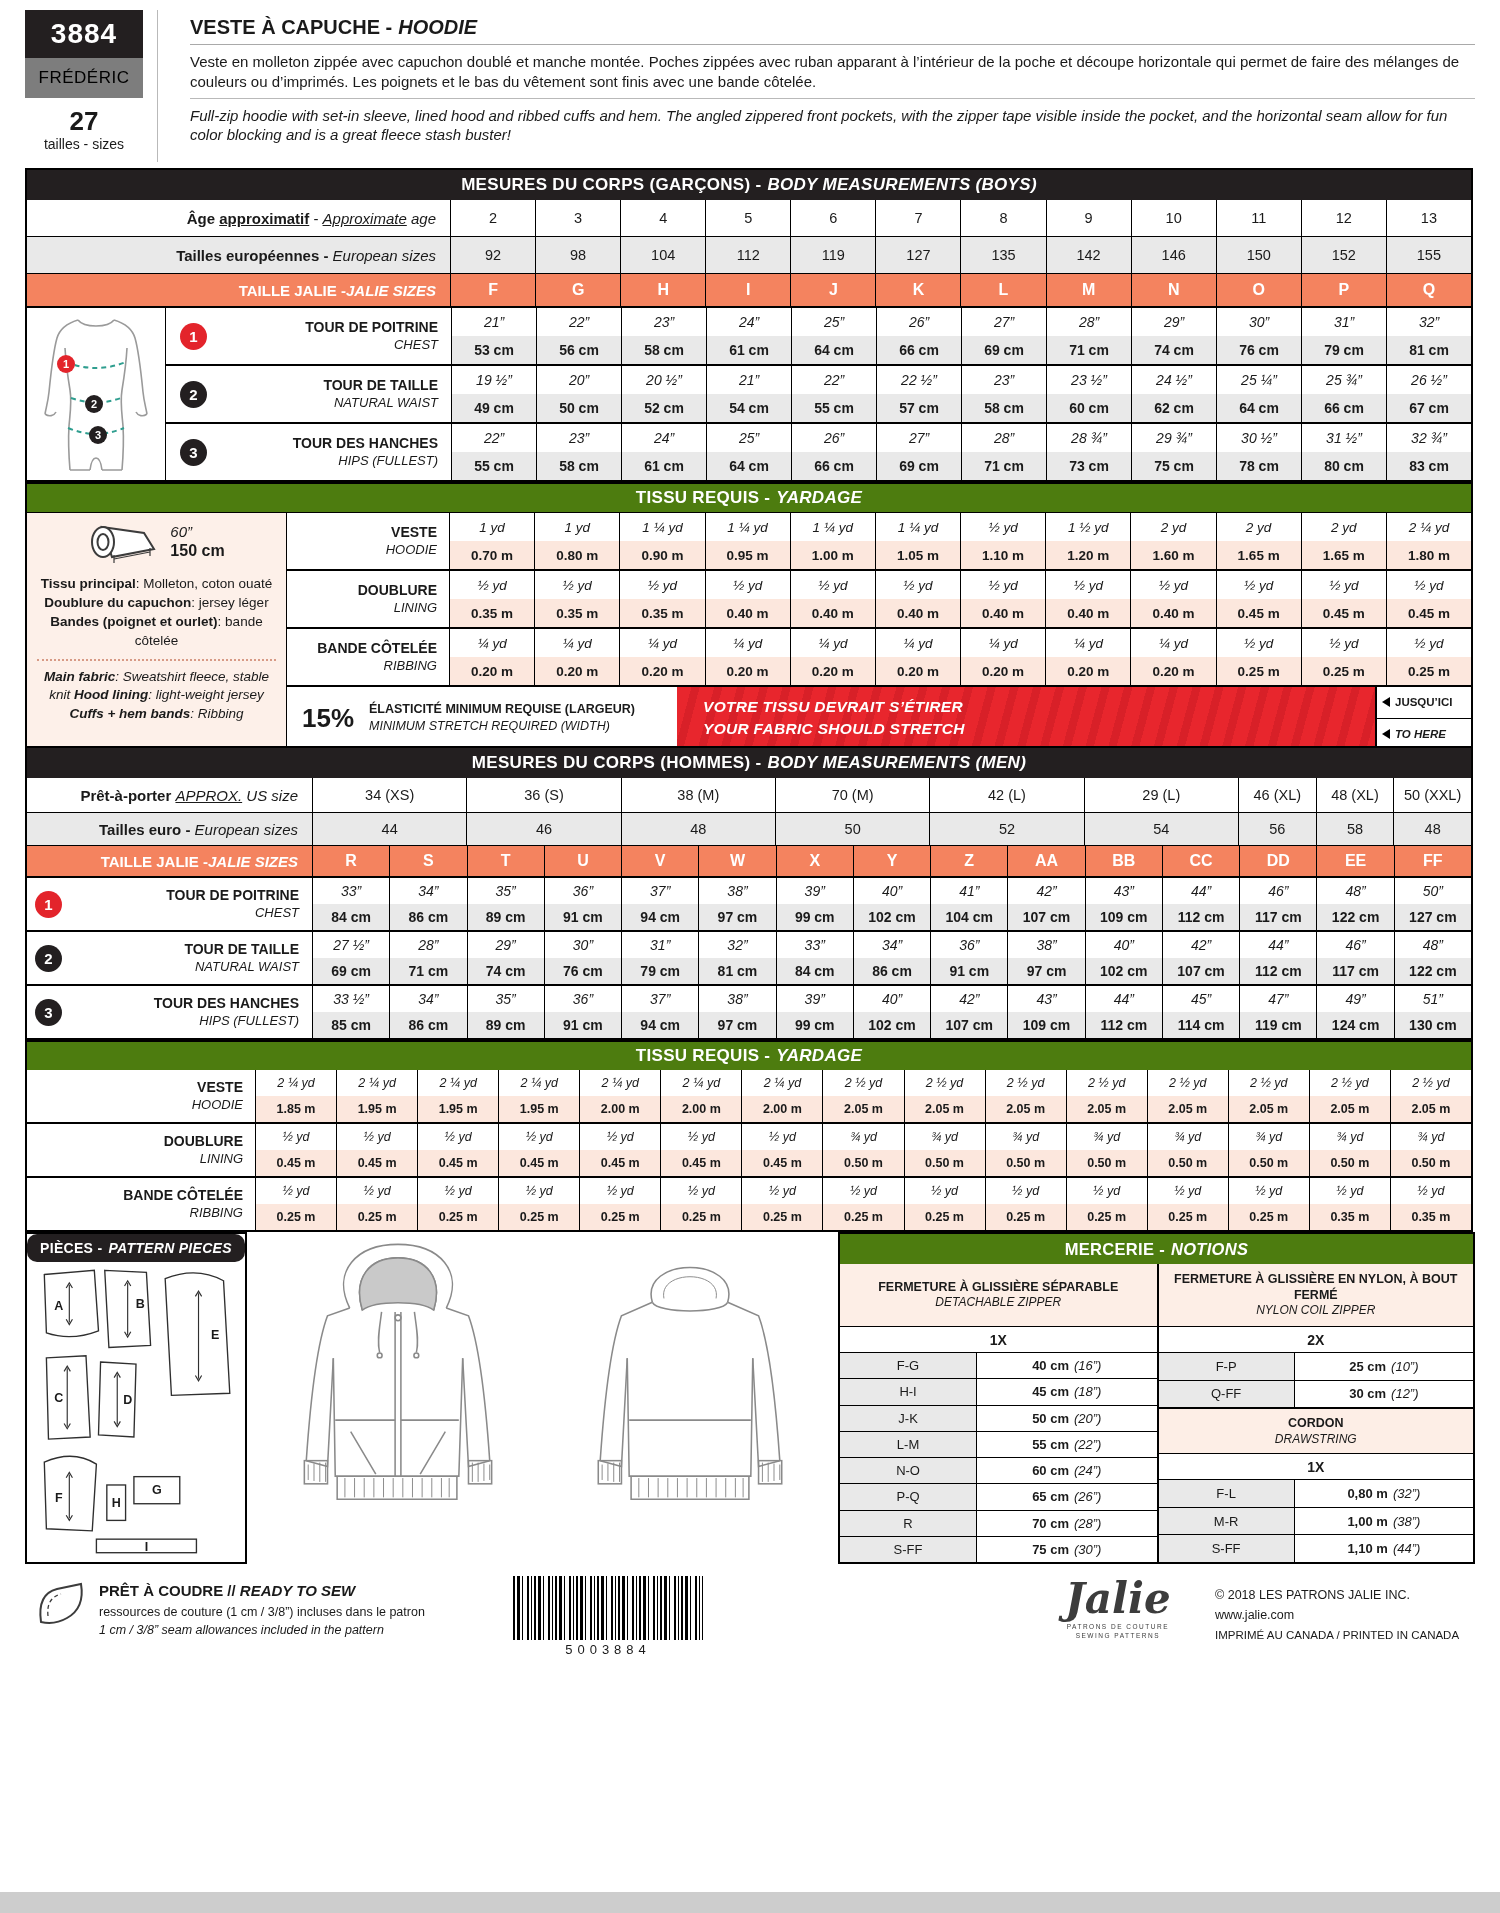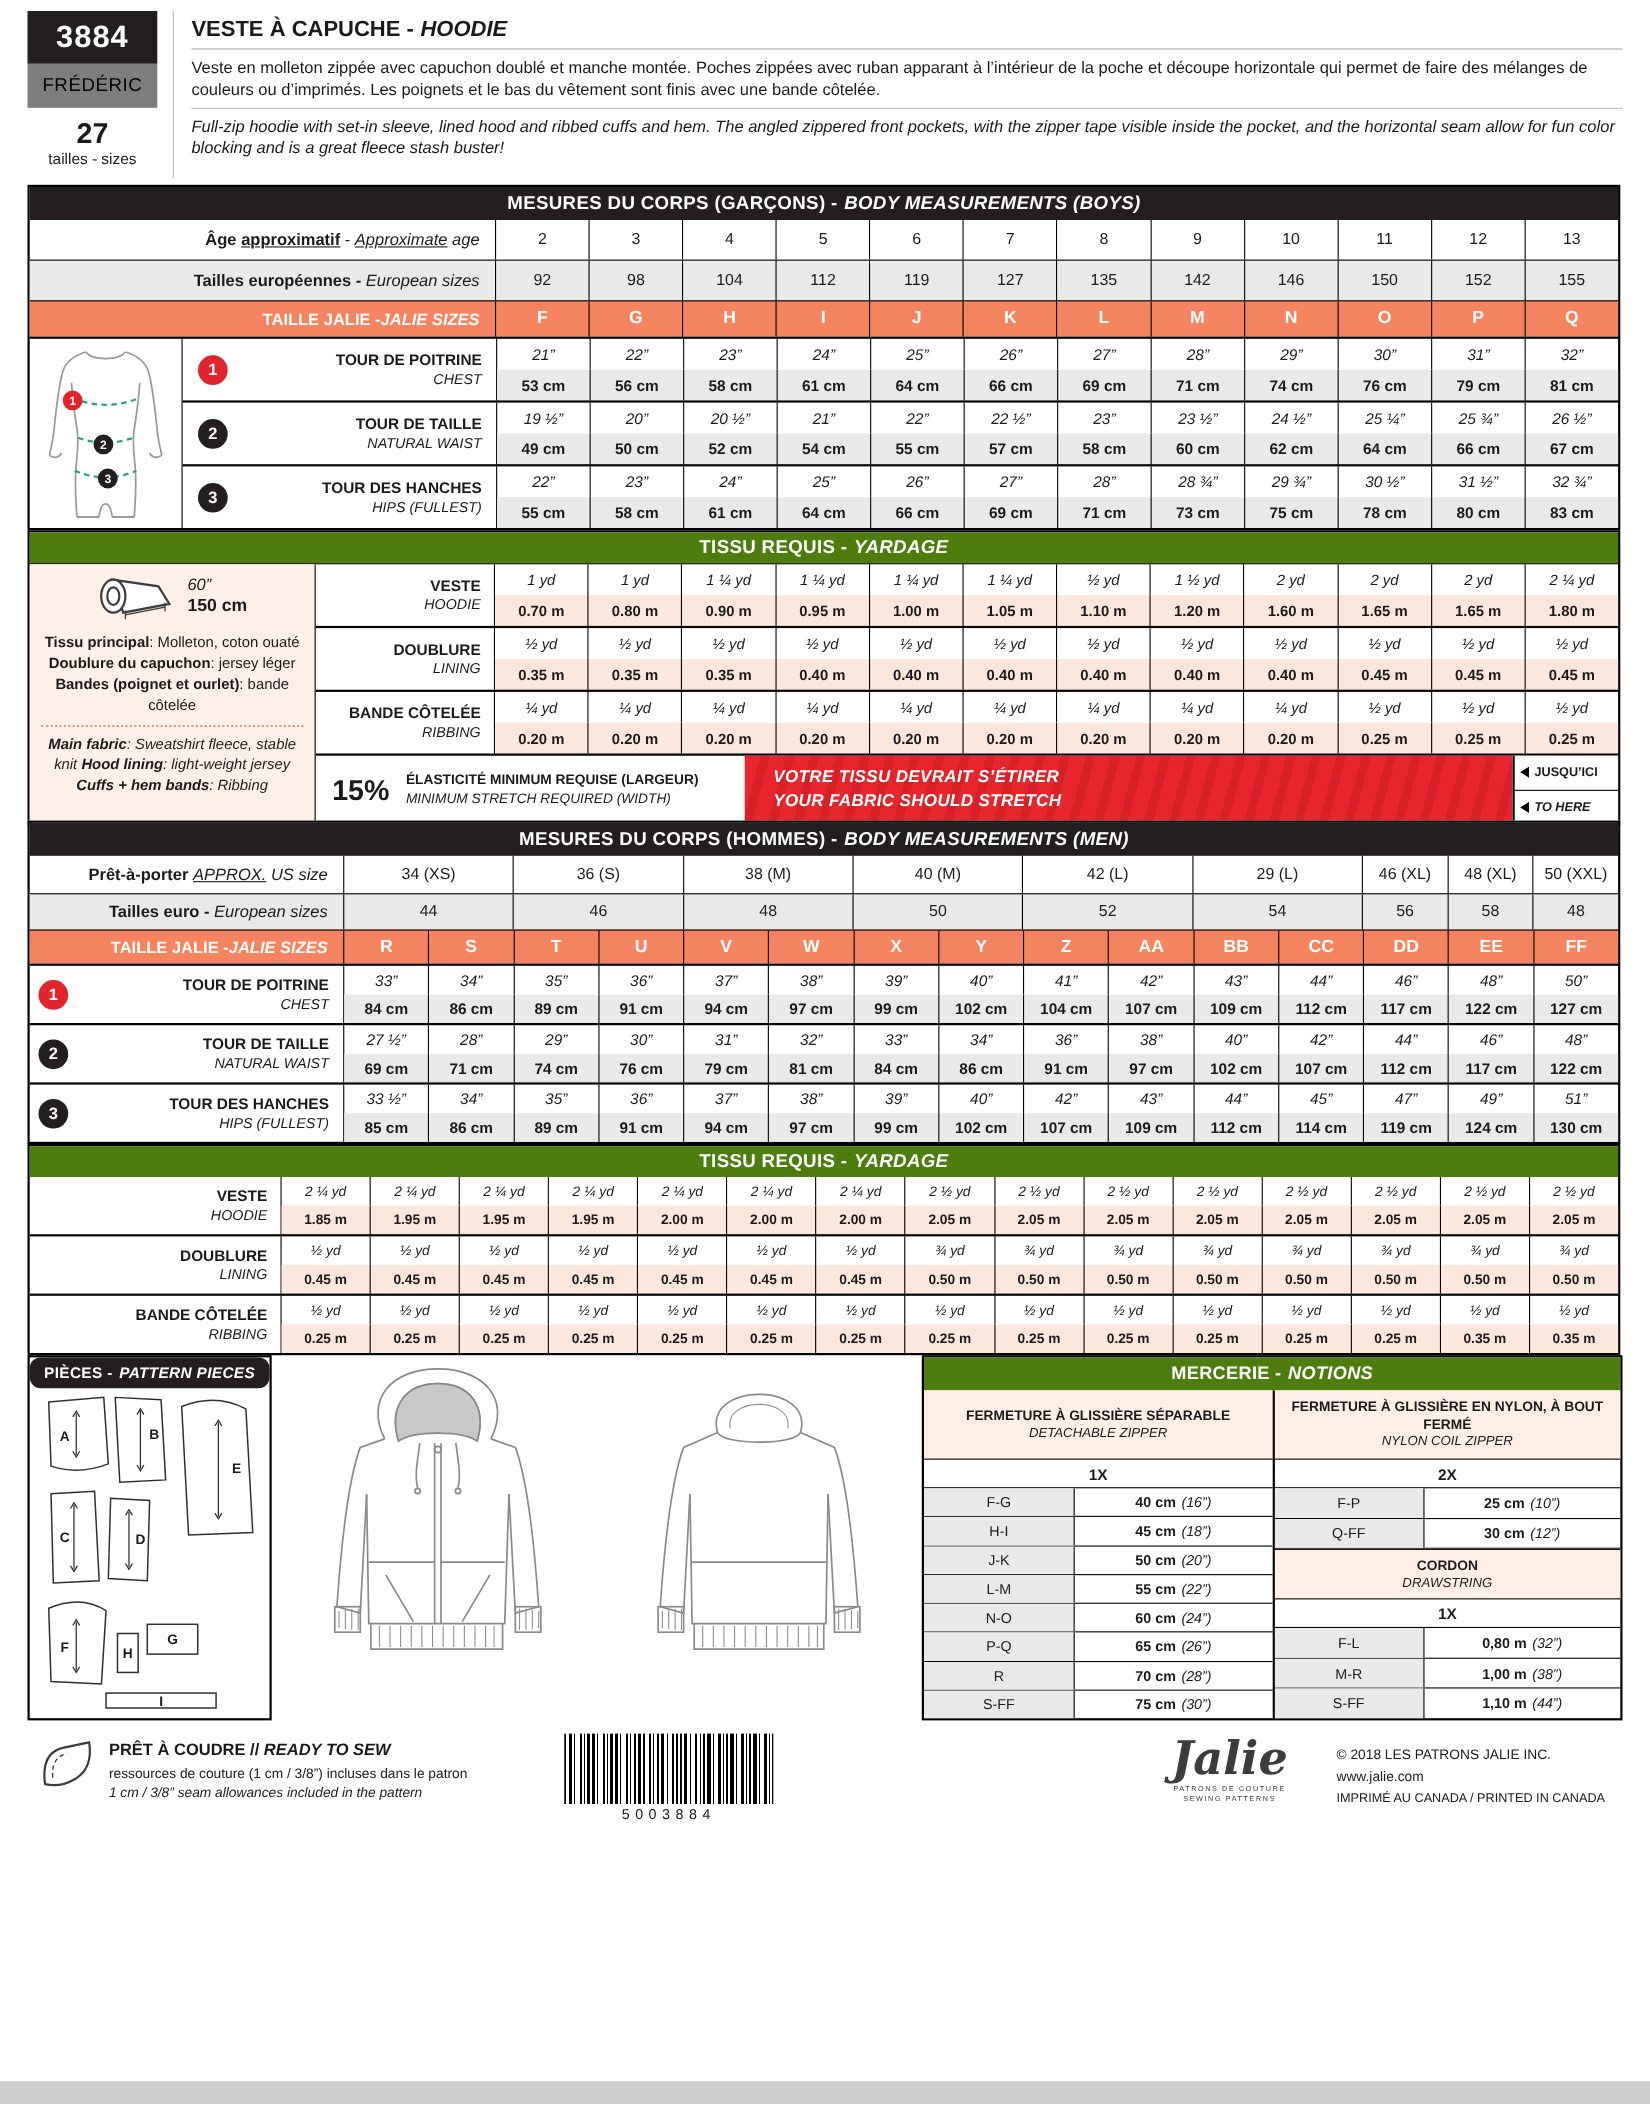--- a/index.html
+++ b/index.html
@@ -8,21 +8,21 @@
   
   .header{position:absolute;left:25px;top:10px;width:1450px;height:152px;display:flex;}
   .id-col{width:118px;display:flex;flex-direction:column;}
   .num-box{height:48px;background:#231f20;color:#fff;display:flex;align-items:center;justify-content:center;
            font-size:28px;font-weight:bold;letter-spacing:1px;}
   .name-box{height:40px;background:#7d7d7d;color:#000000;display:flex;align-items:center;justify-content:center;
             font-size:17px;letter-spacing:.5px;}
   .count-box{flex:1;display:flex;flex-direction:column;align-items:center;justify-content:center;}
   .count-num{font-size:26px;font-weight:bold;line-height:1;}
   .count-label{font-size:14px;margin-top:2px;}
-  .text-col{flex:1;margin-left:14px;border-left:1px solid #b9b9b9;padding-left:16px;display:flex;flex-direction:column;}
+  .text-col{flex:1;margin-left:14px;border-left:1px solid #b9b9b9;padding-left:32px;display:flex;flex-direction:column;}
   .title-row{height:34px;display:flex;align-items:center;font-size:20px;font-weight:bold;border-bottom:1px solid #a9a9a9;}
   .title-row .it{font-style:italic;margin-left:6px;}
   .desc-fr{font-size:15px;line-height:1.32;padding:7px 0 6px;border-bottom:1px solid #b9b9b9;}
   .desc-en{font-size:15px;line-height:1.32;font-style:italic;padding-top:7px;}
   
   .tbl{position:absolute;left:25px;width:1448px;border:2px solid #000;box-sizing:border-box;background:#fff;}
   .tbar{height:30px;background:#231f20;color:#fff;display:flex;align-items:center;justify-content:center;
         font-size:17px;font-weight:bold;letter-spacing:.3px;}
   .tbar .it{font-style:italic;margin-left:6px;}
   .tbar.slate{background:#4d7c0f;}
@@ -537,21 +537,21 @@
     <div class="tbar">
       <span>MESURES DU CORPS (HOMMES) -</span>
       <span class="it">BODY MEASUREMENTS (MEN)</span>
     </div>
     <div class="hrow" style="height:34px;border-top:0;">
       <div class="hlabel"><span class="b">Prêt-à-porter </span><span class="it u">APPROX.</span><span class="it"> US size</span></div>
       <div class="hcells span-row">
           <div class="cell">34 (XS)</div>
           <div class="cell">36 (S)</div>
           <div class="cell">38 (M)</div>
-          <div class="cell">40 (M)</div>
+          <div class="cell">70 (M)</div>
           <div class="cell">42 (L)</div>
           <div class="cell">29 (L)</div>
           <div class="cell">46 (XL)</div>
           <div class="cell">48 (XL)</div>
           <div class="cell">50 (XXL)</div>
         </div>
     </div>
     <div class="hrow gray" style="height:32px;">
       <div class="hlabel"><span class="b">Tailles euro - </span><span class="it">European sizes</span></div>
       <div class="hcells span-row">

